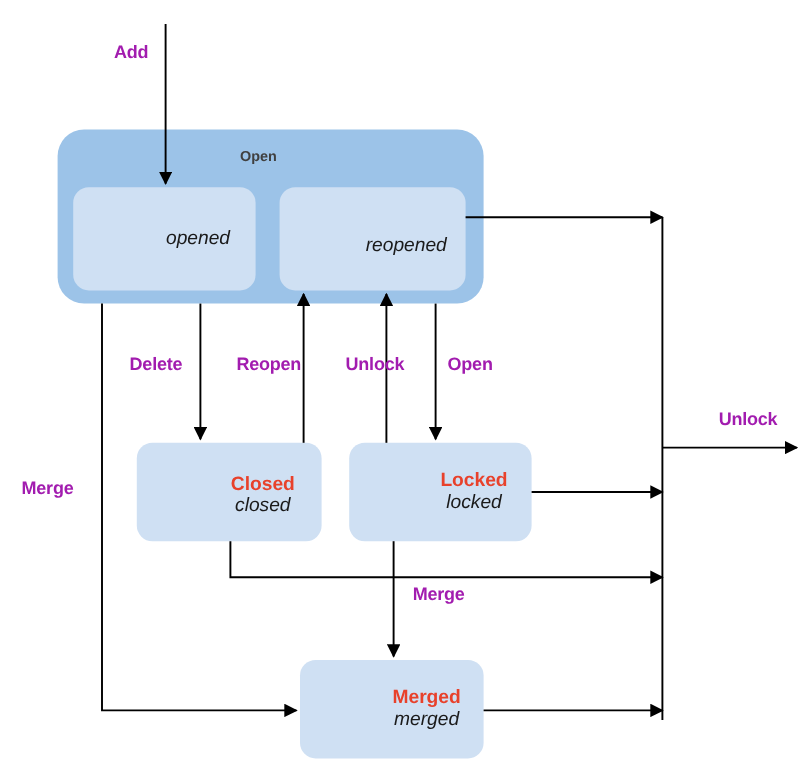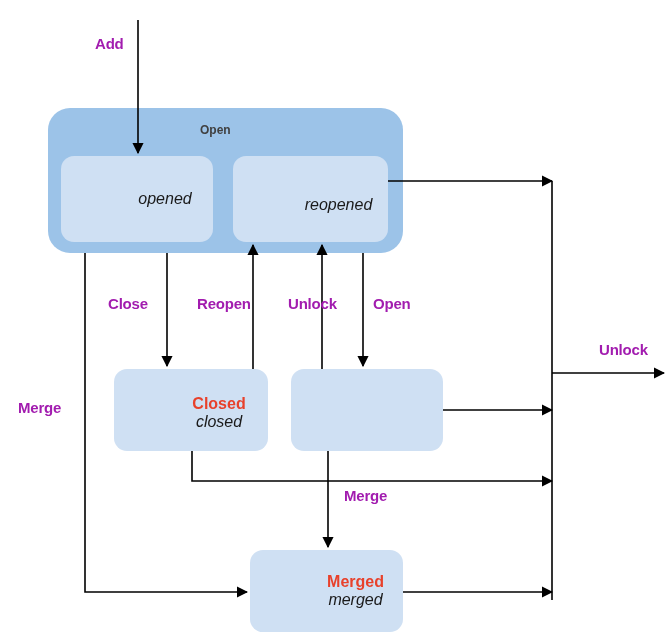--- a/index.html
+++ b/index.html
@@ -128,29 +128,33 @@
 
   <div class="state-text-block" style="left:233px; top:156px; width:155px; height:98px;">
     <span class="state-inner-italic">reopened</span>
   </div>
 
   <div class="state-text-block" style="left:114px; top:369px; width:154px; height:88px;">
     <span class="lbl-state-title">Closed</span>
     <span class="state-inner-italic">closed</span>
   </div>
 
+  <div class="state-text-block" style="left:291px; top:369px; width:152px; height:82px;">
+    <span class="lbl-state-title">Locked</span>
+    <span class="state-inner-italic">locked</span>
+  </div>
 
   <div class="state-text-block" style="left:250px; top:550px; width:155px; height:82px;">
     <span class="lbl-state-title">Merged</span>
     <span class="state-inner-italic">merged</span>
   </div>
 
   <div class="lbl lbl-edge" style="left:95px; top:36px;">Add</div>
 
-  <div class="lbl lbl-edge" style="left:108px; top:296px;">Close</div>
+  <div class="lbl lbl-edge" style="left:108px; top:296px;">Delete</div>
 
   <div class="lbl lbl-edge" style="left:197px; top:296px;">Reopen</div>
 
   <div class="lbl lbl-edge" style="left:288px; top:296px;text-align:right;">Unlock</div>
 
   <div class="lbl lbl-edge" style="left:373px; top:296px;">Open</div>
 
   <div class="lbl lbl-edge" style="left:18px; top:400px;">Merge</div>
 
   <div class="lbl lbl-edge" style="left:344px; top:488px;">Merge</div>

